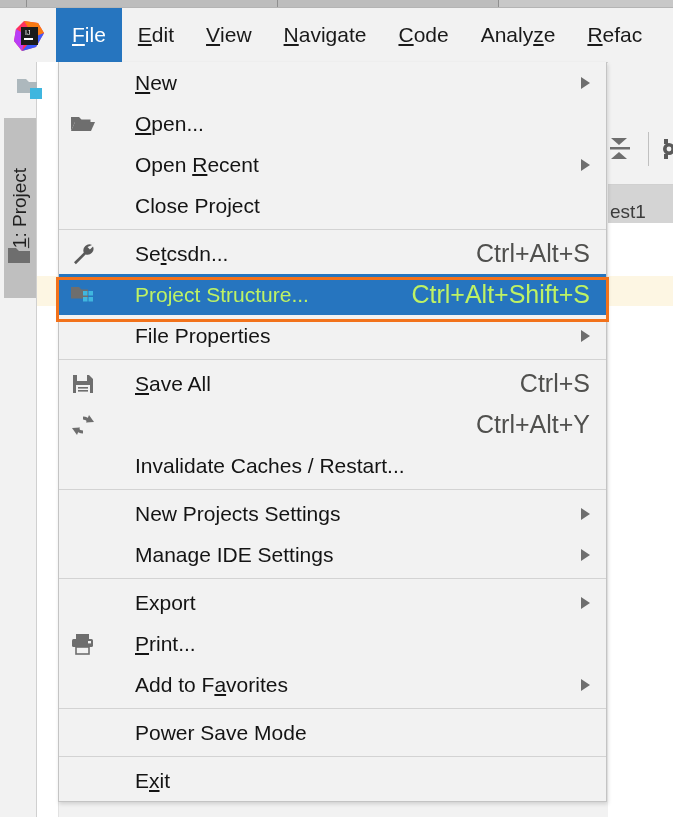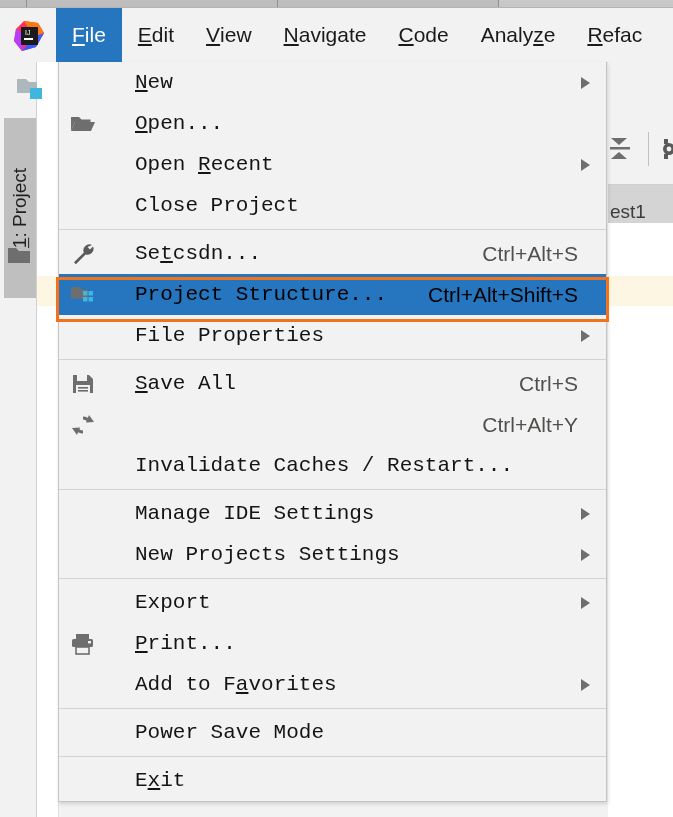--- a/index.html
+++ b/index.html
@@ -203,43 +203,42 @@
     height: 24px;
     display: flex;
     align-items: center;
     justify-content: center;
   }
   .mrow .m-label {
     margin-left: 76px;
     font-size: 21px;
     color: #141414;
     white-space: nowrap;
-    font-family: Liberation Mono, monospace;
   }
   .mrow .m-shortcut {
     position: absolute;
-    right: 28px;
-    font-size: 21px;
+    right: 16px;
+    font-size: 25px;
     color: #50504e;
     white-space: nowrap;
   }
   .mrow .m-arrow {
     position: absolute;
     right: 16px;
     width: 0; height: 0;
     border-left: 9px solid #6e6e6e;
     border-top: 6px solid transparent;
     border-bottom: 6px solid transparent;
   }
   .mrow.selected {
     background: #2675bf;
   }
   .mrow.selected .m-label,
   .mrow.selected .m-shortcut {
-    color: #000000;
+    color: #bef264;
   }
   .msep {
     height: 1px;
     background: #d3d3d3;
     margin: 3px 0;
   }
   
   .annot-box {
     position: absolute;
     left: 56px; top: 277px;
@@ -439,25 +438,25 @@
       </span>
       <span class="m-shortcut">Ctrl+Alt+Y</span>
     </div>
     <div class="mrow">
       <span class="m-label">Invalidate Caches / Restart...</span>
     </div>
 
     <div class="msep"></div>
 
     <div class="mrow">
+      <span class="m-label">New Projects Settings</span>
+      <span class="m-arrow"></span>
+    </div>
+    <div class="mrow">
       <span class="m-label">Manage IDE Settings</span>
-      <span class="m-arrow"></span>
-    </div>
-    <div class="mrow">
-      <span class="m-label">New Projects Settings</span>
       <span class="m-arrow"></span>
     </div>
 
     <div class="msep"></div>
 
     <div class="mrow">
       <span class="m-label">Export</span>
       <span class="m-arrow"></span>
     </div>
     <div class="mrow">

